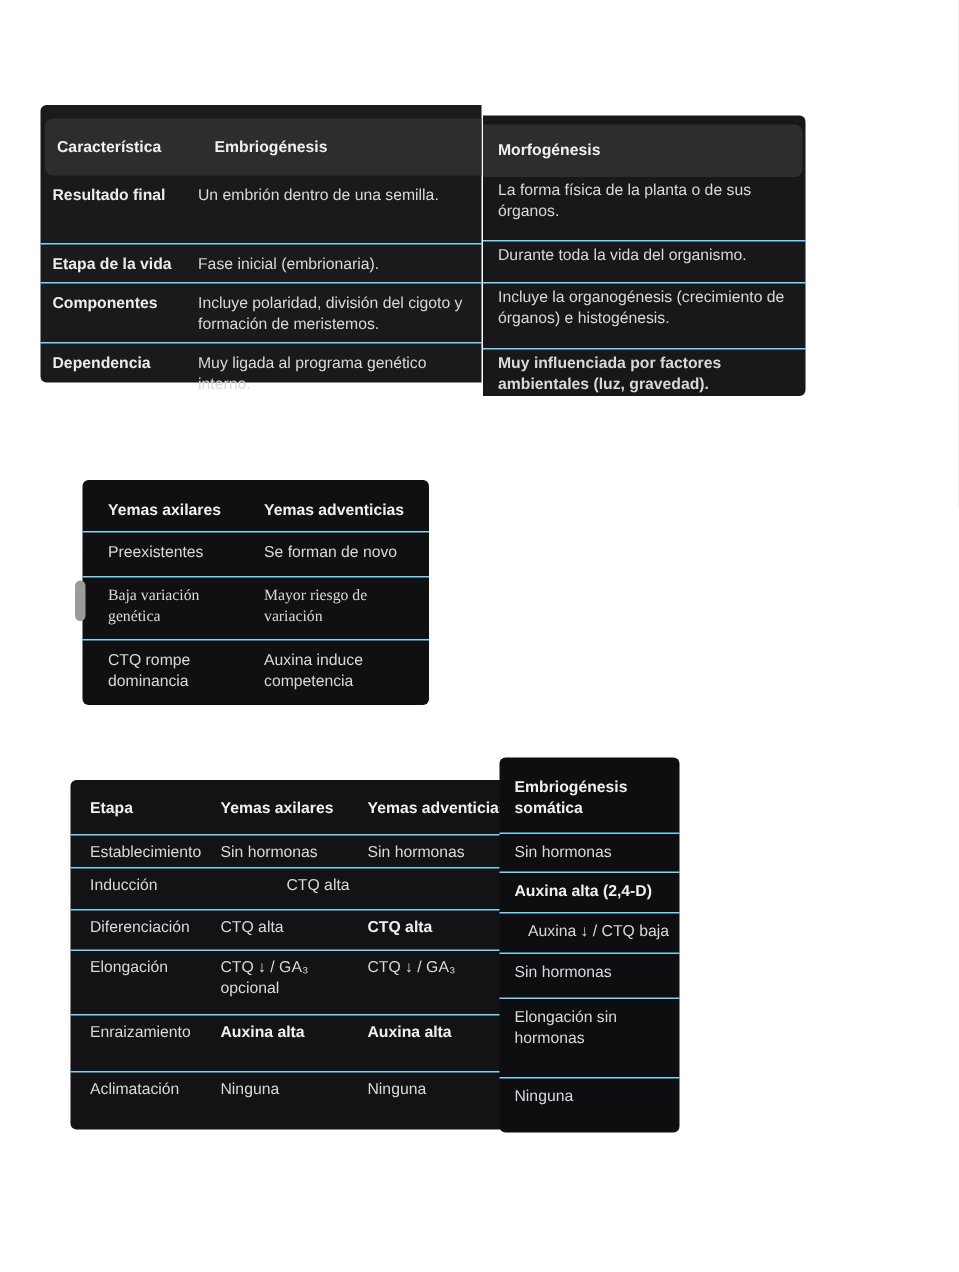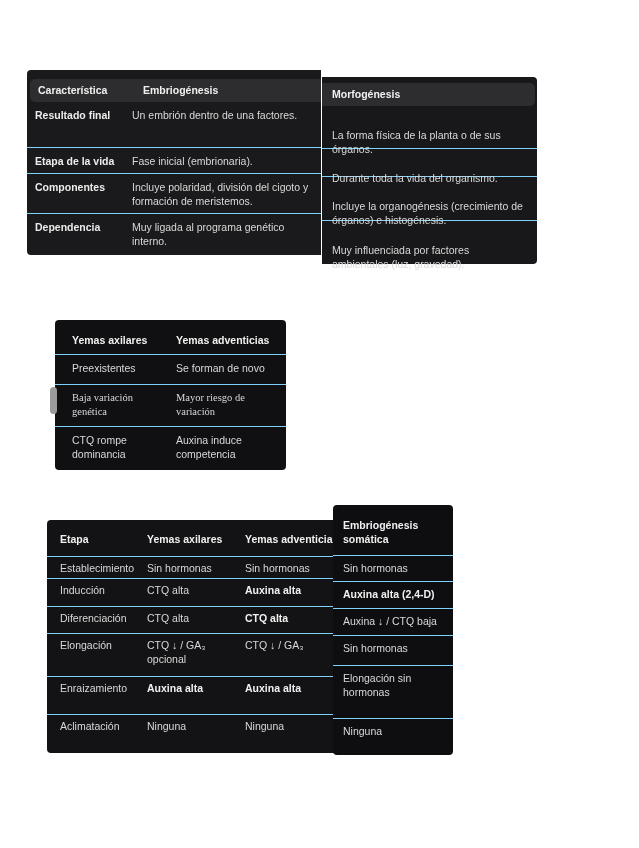--- a/index.html
+++ b/index.html
@@ -23,41 +23,41 @@
     left:27px; top:70px; width:294px; height:185px;
     background:#1a1a1c; border-radius:4px 0 0 4px;
     padding-top:9px; z-index:1;
   }
   .t1-right {
     left:322px; top:77px; width:215px; height:187px;
     background:#18181a; border-radius:0 4px 4px 0;
     padding-top:6px; box-sizing:border-box; z-index:2;
   }
   .t1l-hdr {
-    height:23px; margin-left:3px;
+    height:38px; margin-left:3px;
     background:#2d2d2f; border-radius:5px 0 0 5px;
     display:grid; grid-template-columns:95px 1fr; column-gap:10px;
     align-items:center; padding:0 10px 0 8px;
     font-weight:700; color:#f0f0f0;
   }
   .t1r-hdr {
-    height:23px; margin-right:2px;
+    height:35px; margin-right:2px;
     background:#2d2d2f; border-radius:0 5px 5px 0;
     display:flex; align-items:center; padding:0 10px;
     font-weight:700; color:#f0f0f0;
   }
   .t1-left .row {
     display:grid; grid-template-columns:95px 1fr; column-gap:2px;
     padding:6px 10px 0 8px; box-sizing:border-box;
   }
-  .t1-right .row { padding:22px 10px 0 10px; box-sizing:border-box; }
+  .t1-right .row { padding:2px 10px 0 10px; box-sizing:border-box; }
   .t1l-r1 { height:45px; } .t1l-r2 { height:26px; }
   .t1l-r3 { height:40px; } .t1l-r4 { height:42px; }
   .t1r-r1 { height:42px; } .t1r-r2 { height:28px; }
-  .t1r-r3 { height:44px; } .t1r-r4 { height:44px; }
+  .t1r-r3 { height:44px; } .t1r-r4 { height:44px;font-weight:bold; }
   .lbl { font-weight:700; color:#ececec; }
 
   
   .t2 {
     left:55px; top:320px; width:231px; height:150px;
     background:#101012; padding-top:7px; z-index:1;
   }
   .t2 .row {
     display:grid; grid-template-columns:96px 1fr; column-gap:8px;
     padding:6px 8px 0 17px; box-sizing:border-box;
@@ -72,46 +72,46 @@
   
   .t3 {
     left:47px; top:520px; width:385px; height:233px;
     background:#131315; padding-top:8px; z-index:1;
   }
   .t3 .row {
     display:grid; grid-template-columns:87px 98px 1fr;
     padding:4px 8px 0 13px; box-sizing:border-box;
   }
   .t3-hdr { height:28px; font-weight:700; color:#f0f0f0; }
-  .t3-r1 { height:22px; } .t3-r2 { height:28px; } .t3-r3 { height:27px; }
+  .t3-r1 { height:22px; } .t3-r2 { height:28px;gap:44px; } .t3-r3 { height:27px; }
   .t3-r4 { height:43px; } .t3-r5 { height:38px; } .t3-r6 { height:39px; }
   .t3 .row > div { padding-right:8px; }
 
   .t3r {
     left:333px; top:505px; width:120px; height:250px;
     background:#0e0e10; padding-top:8px; z-index:3;
   }
   .t3r .row { padding:5px 7px 0 10px; box-sizing:border-box; }
   .t3r-hdr { height:42px; font-weight:700; color:#f0f0f0; }
-  .t3r-r1 { height:26px; } .t3r-r2 { height:27px; } .t3r-r3 { height:27px; }
+  .t3r-r1 { height:26px; } .t3r-r2 { height:27px; } .t3r-r3 { height:27px;text-align:right; }
   .t3r-r4 { height:30px; } .t3r-r5 { height:53px; } .t3r-r6 { height:37px; }
 </style>
 </head>
 <body>
 
 <div class="page">
 
   <div class="panel t1-left">
     <div class="t1l-hdr">
       <div>Característica</div>
       <div>Embriogénesis</div>
     </div>
     <div class="row t1l-r1">
       <div class="lbl">Resultado final</div>
-      <div>Un embrión dentro de una factores.</div>
+      <div>Un embrión dentro de una semilla.</div>
     </div>
     <div class="row sep t1l-r2">
       <div class="lbl">Etapa de la vida</div>
       <div>Fase inicial (embrionaria).</div>
     </div>
     <div class="row sep t1l-r3">
       <div class="lbl">Componentes</div>
       <div>Incluye polaridad, división del cigoto y formación de meristemos.</div>
     </div>
     <div class="row sep t1l-r4">

